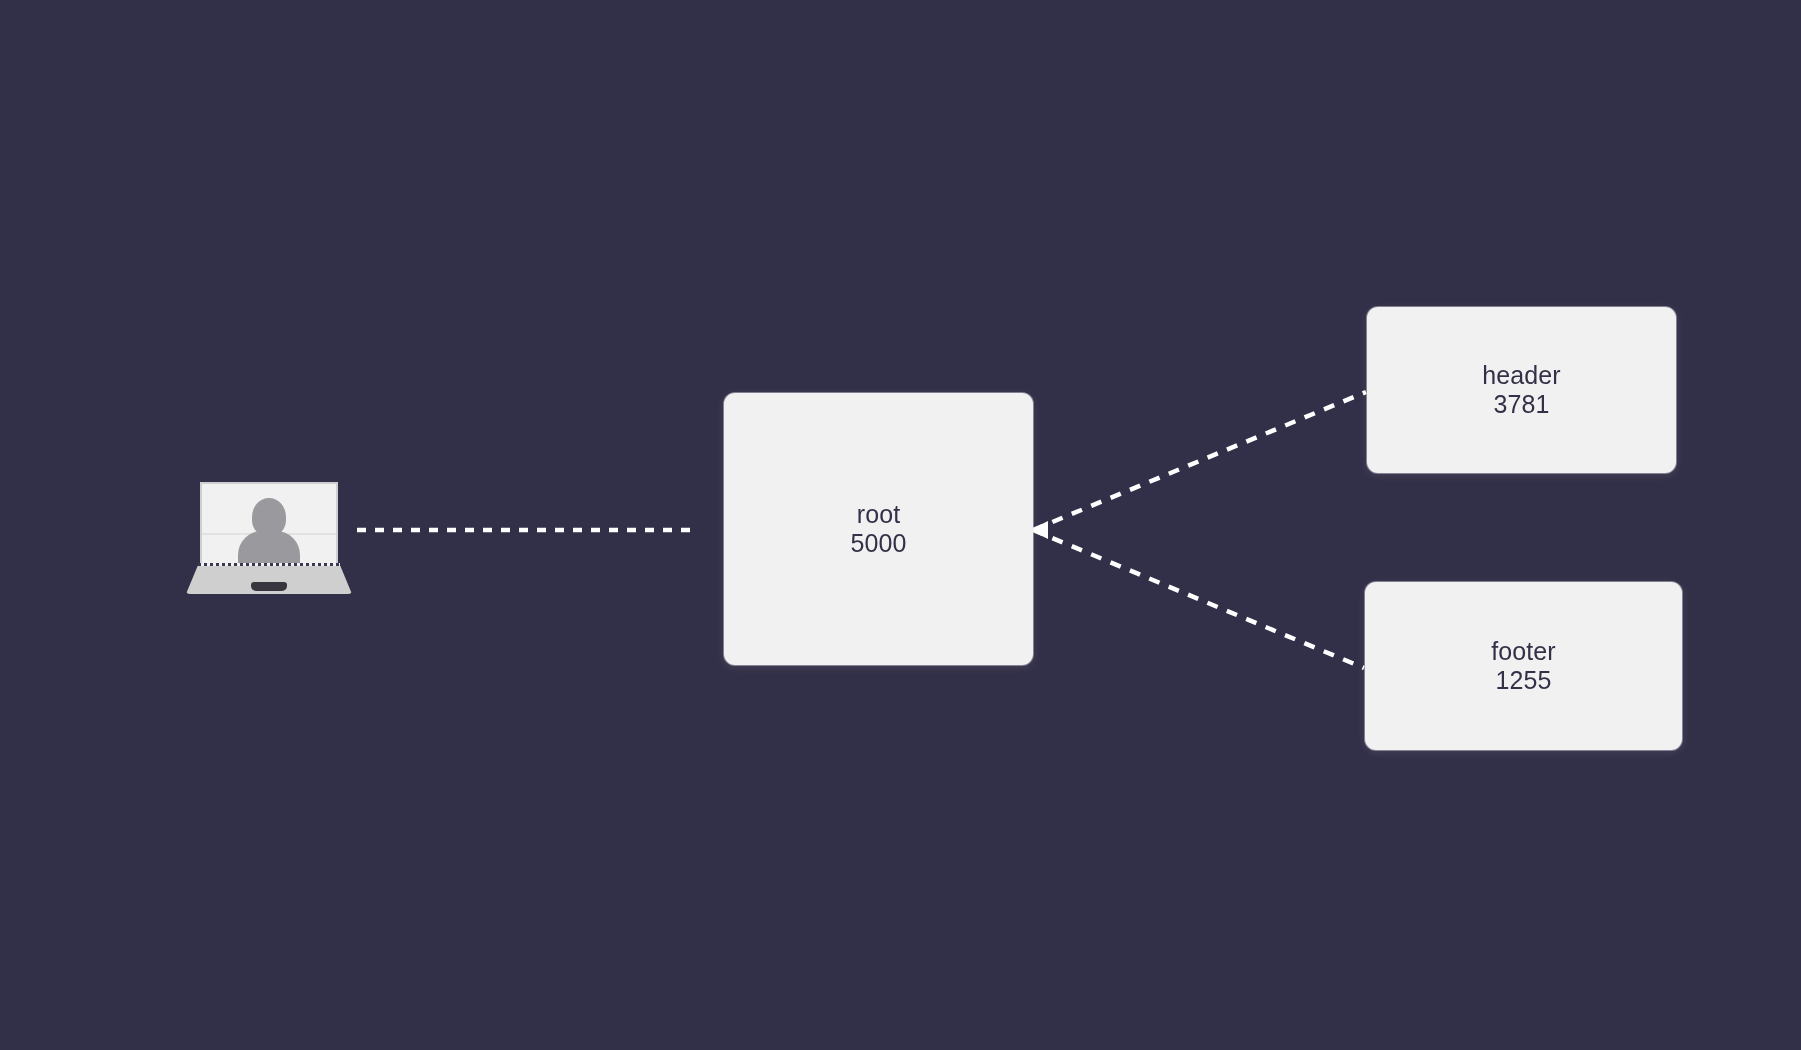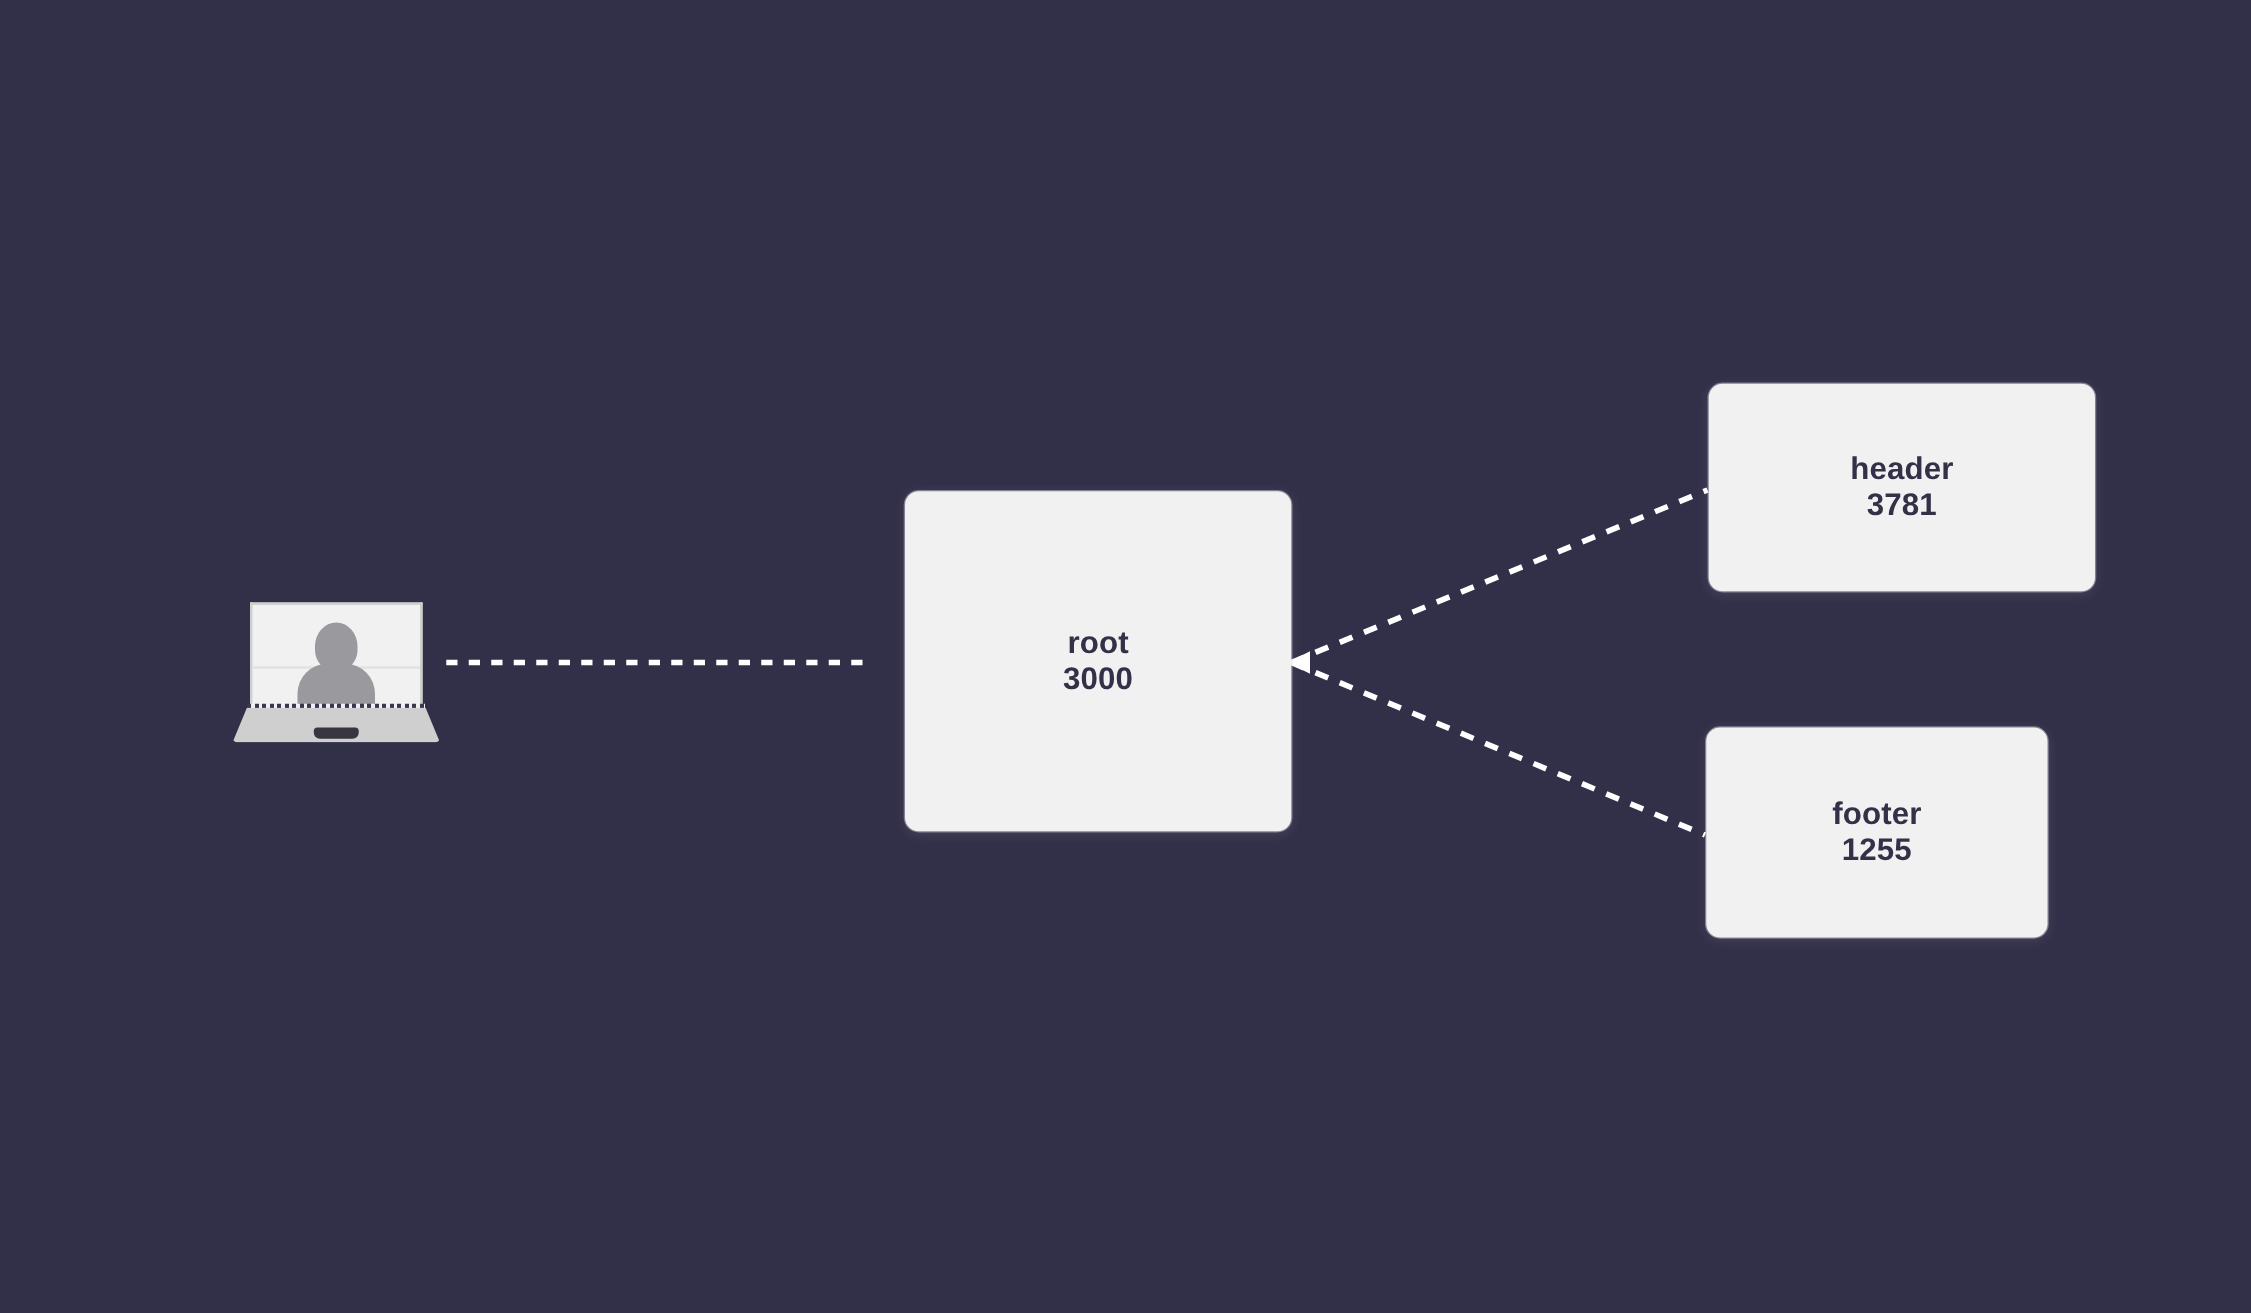--- a/index.html
+++ b/index.html
@@ -37,30 +37,30 @@
     display: flex;
     flex-direction: column;
     align-items: center;
     justify-content: center;
     box-shadow: 0 0 0 1px rgba(220,220,230,0.45),
                 0 2px 10px rgba(255,255,255,0.10);
   }
   .node .node-title,
   .node .node-port {
     color: #343048;
-    font-weight: bold;
+    font-weight: normal;
     font-size: 25px;
     line-height: 29px;
     letter-spacing: 0.1px;
     text-align: center;
   }
 
   #node-root   { left: 724px; top: 393px;  width: 309px; height: 272px; }
   #node-header { left: 1367px; top: 307px; width: 309px; height: 166px; }
-  #node-footer { left: 1365px; top: 582px; width: 273px; height: 168px; }
+  #node-footer { left: 1365px; top: 582px; width: 317px; height: 168px; }
 
   
   #client-laptop {
     position: absolute;
     left: 186px;
     top: 482px;
     width: 166px;
     height: 112px;
   }
   .laptop-lid {
@@ -157,21 +157,21 @@
       <div class="person-head"></div>
       <div class="person-body"></div>
     </div>
     <div class="laptop-hinge"></div>
     <div class="laptop-base"></div>
     <div class="laptop-trackpad"></div>
   </div>
 
   <div id="node-root" class="node">
     <div class="node-title">root</div>
-    <div class="node-port">3000</div>
+    <div class="node-port">5000</div>
   </div>
 
   <div id="node-header" class="node">
     <div class="node-title">header</div>
     <div class="node-port">3781</div>
   </div>
 
   <div id="node-footer" class="node">
     <div class="node-title">footer</div>
     <div class="node-port">1255</div>

